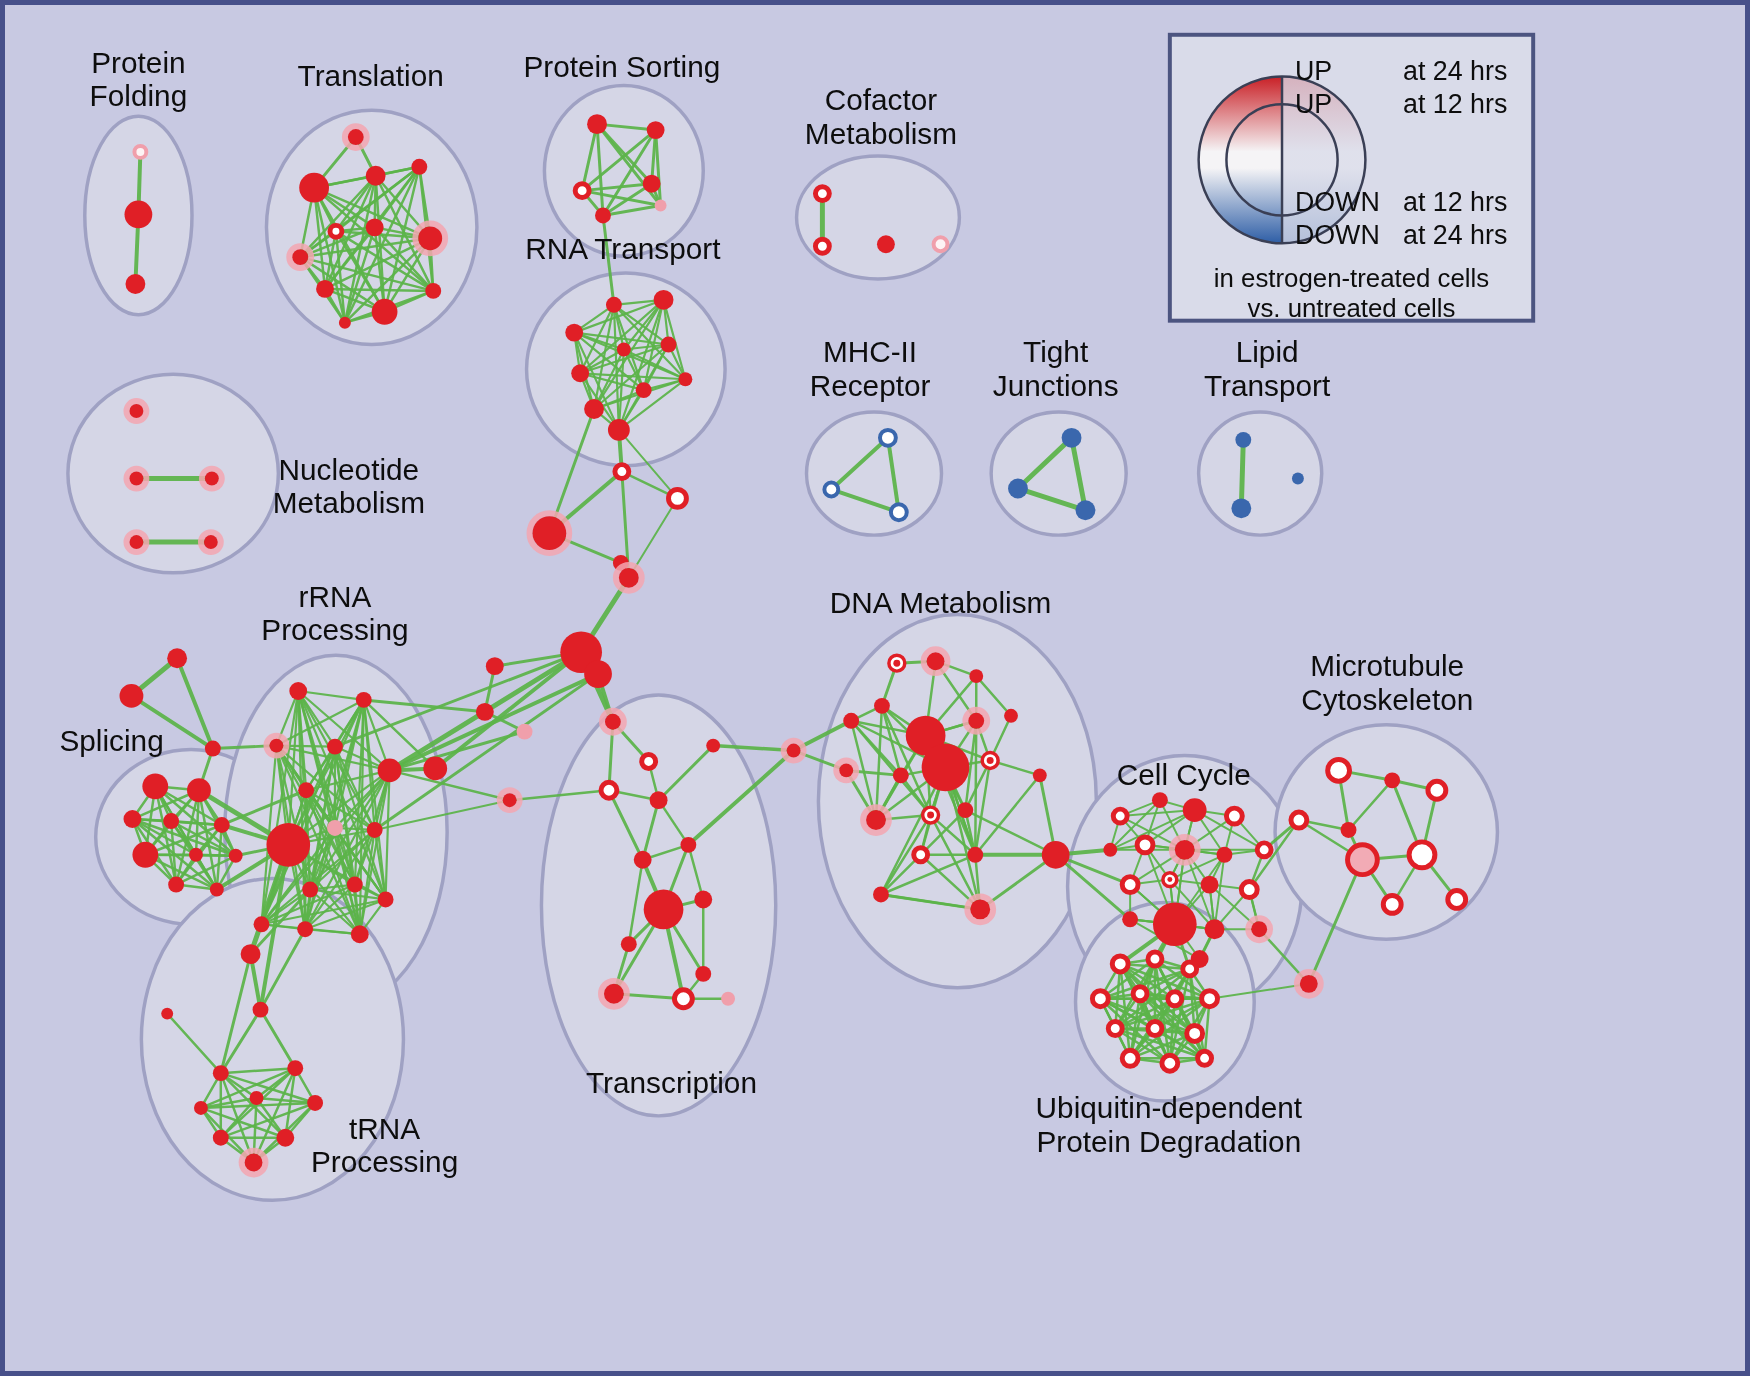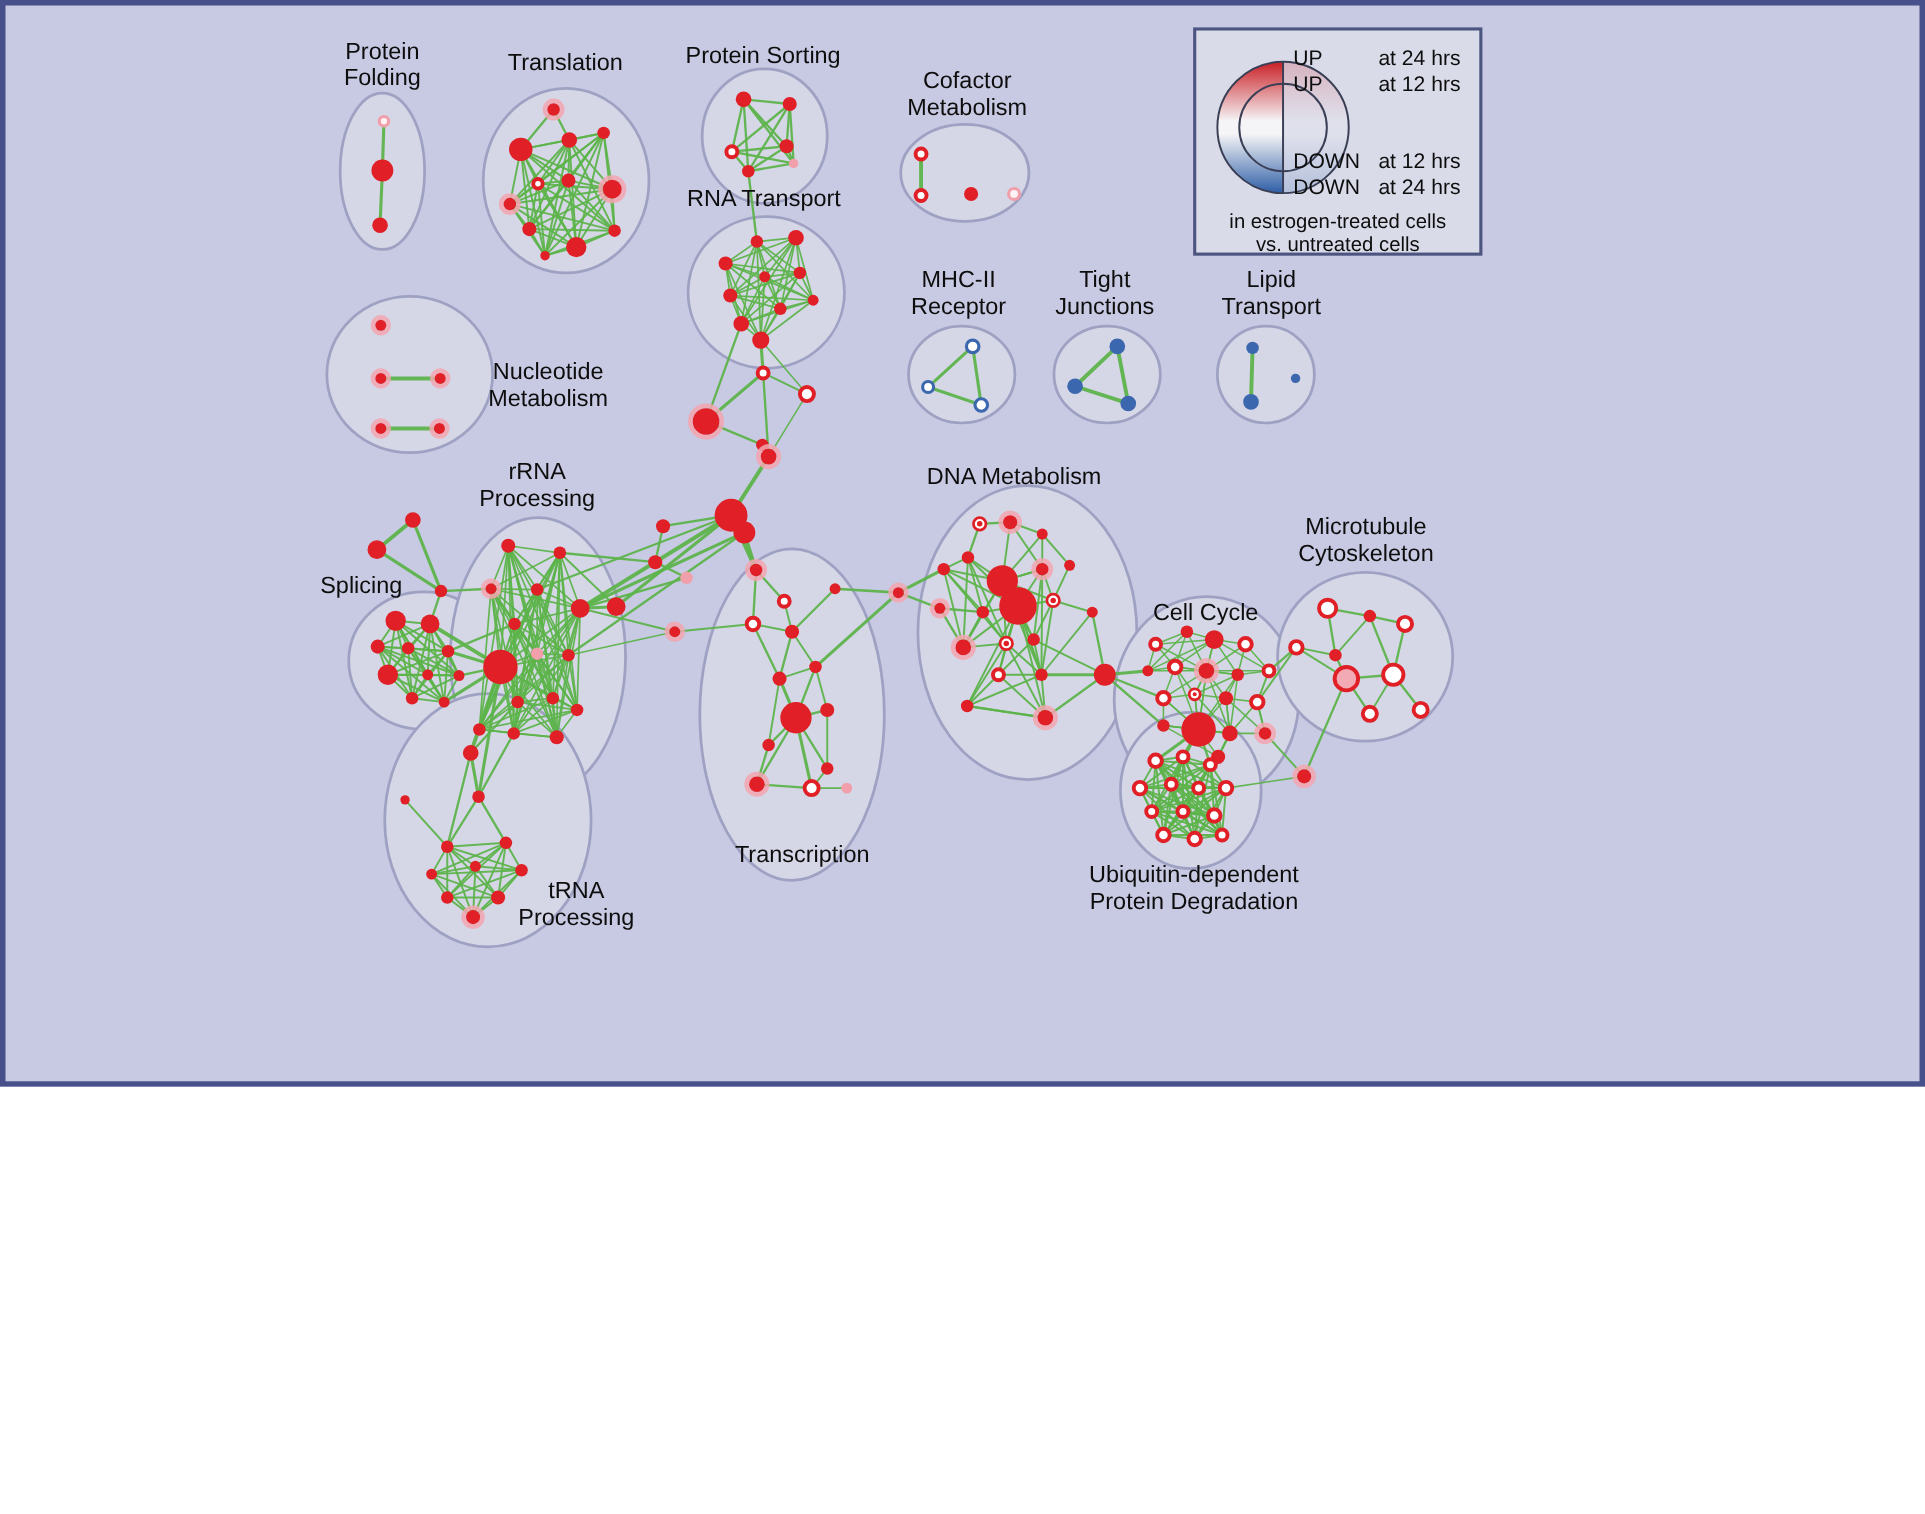--- a/index.html
+++ b/index.html
@@ -1,17 +1,17 @@
 <!DOCTYPE html>
 <html><head>
 <meta charset="utf-8">
 <style>
   html,body{margin:0;padding:0;background:#ffffff;}
   .frame{
-    width:1750px;height:988px;box-sizing:border-box;position:relative;
+    width:1750px;height:1376px;box-sizing:border-box;position:relative;
     background:#c8c9e2;border:5px solid #47508a;
     font-family:"Liberation Sans", sans-serif;
     overflow:hidden;
   }
   svg{position:absolute;left:0;top:0;width:100%;height:100%;}
   svg text{font-family:"Liberation Sans", sans-serif;}
 </style>
 </head>
 <body>
 

